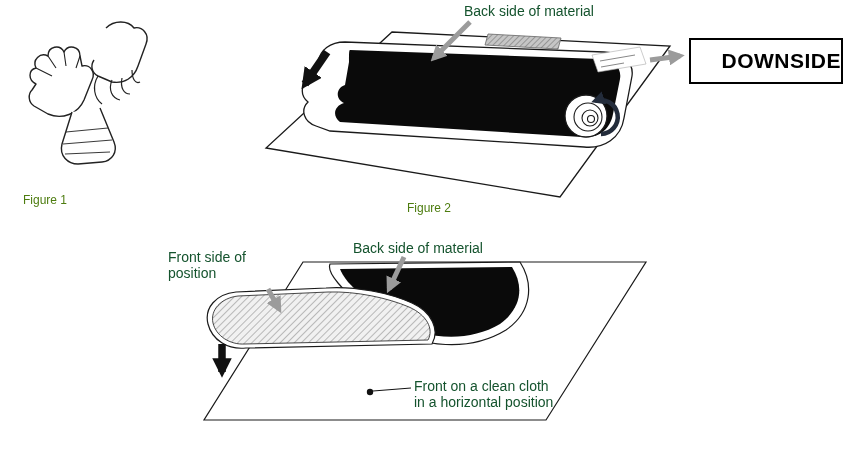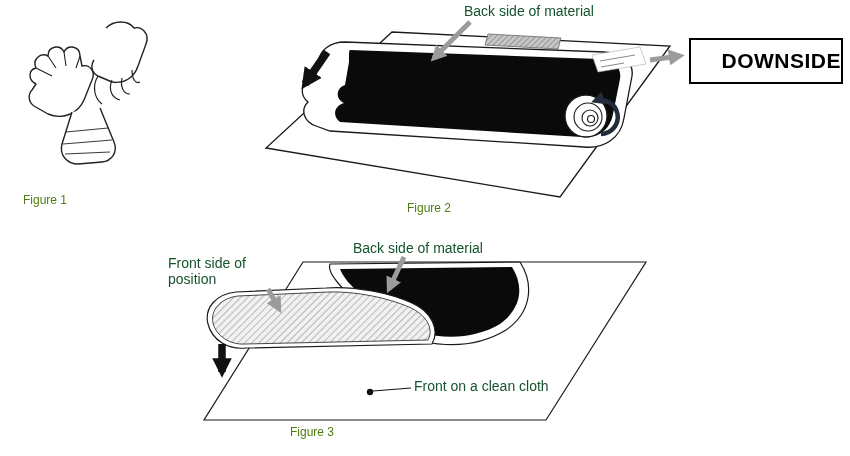--- a/index.html
+++ b/index.html
@@ -82,27 +82,27 @@
       <line x1="373" y1="391" x2="411" y2="388" stroke="#111" stroke-width="1"></line>
     </g>
   </svg>
 
   <div class="label" style="left:464px;top:3px">Back side of material</div>
 
   <div class="downside">
     <span>DOWNSIDE</span>
   </div>
 
-  <div class="label" style="left:168px;top:255px">
+  <div class="label" style="left:168px;top:249px">
     <span class="line">Front side of</span>
     <span class="line">position</span>
   </div>
 
   <div class="label" style="left:353px;top:240px">Back side of material</div>
 
   <div class="label" style="left:414px;top:378px">
     <span class="line">Front on a clean cloth</span>
+    <span class="line">in a horizontal position</span>
   </div>
 
   <div class="caption" style="left:23px;top:193px">Figure 1</div>
   <div class="caption" style="left:407px;top:201px">Figure 2</div>
-  <div class="caption" style="left:290px;top:425px">Figure 3</div>
 </div>
 
 </body></html>

